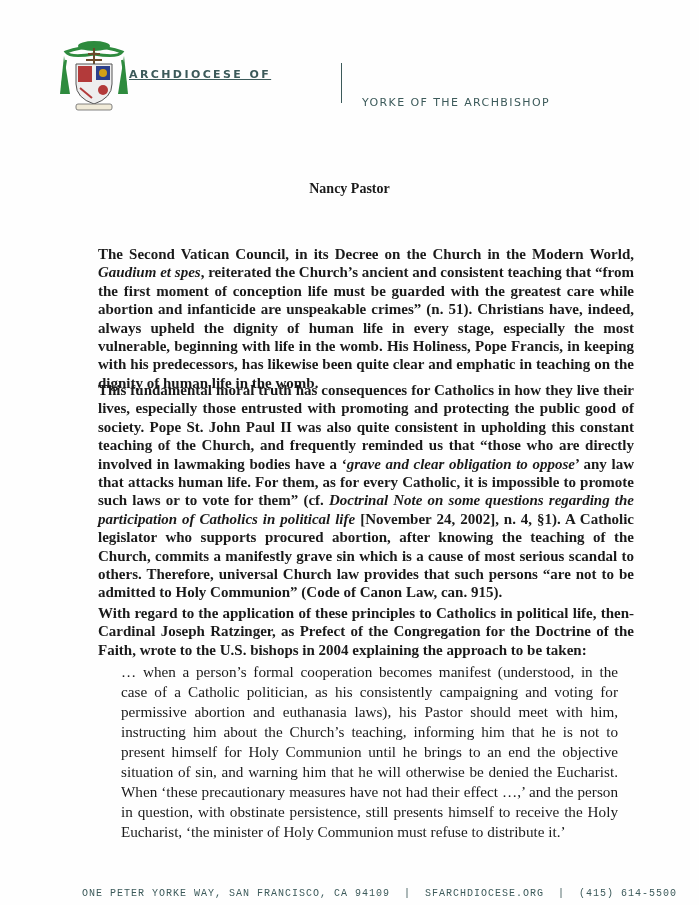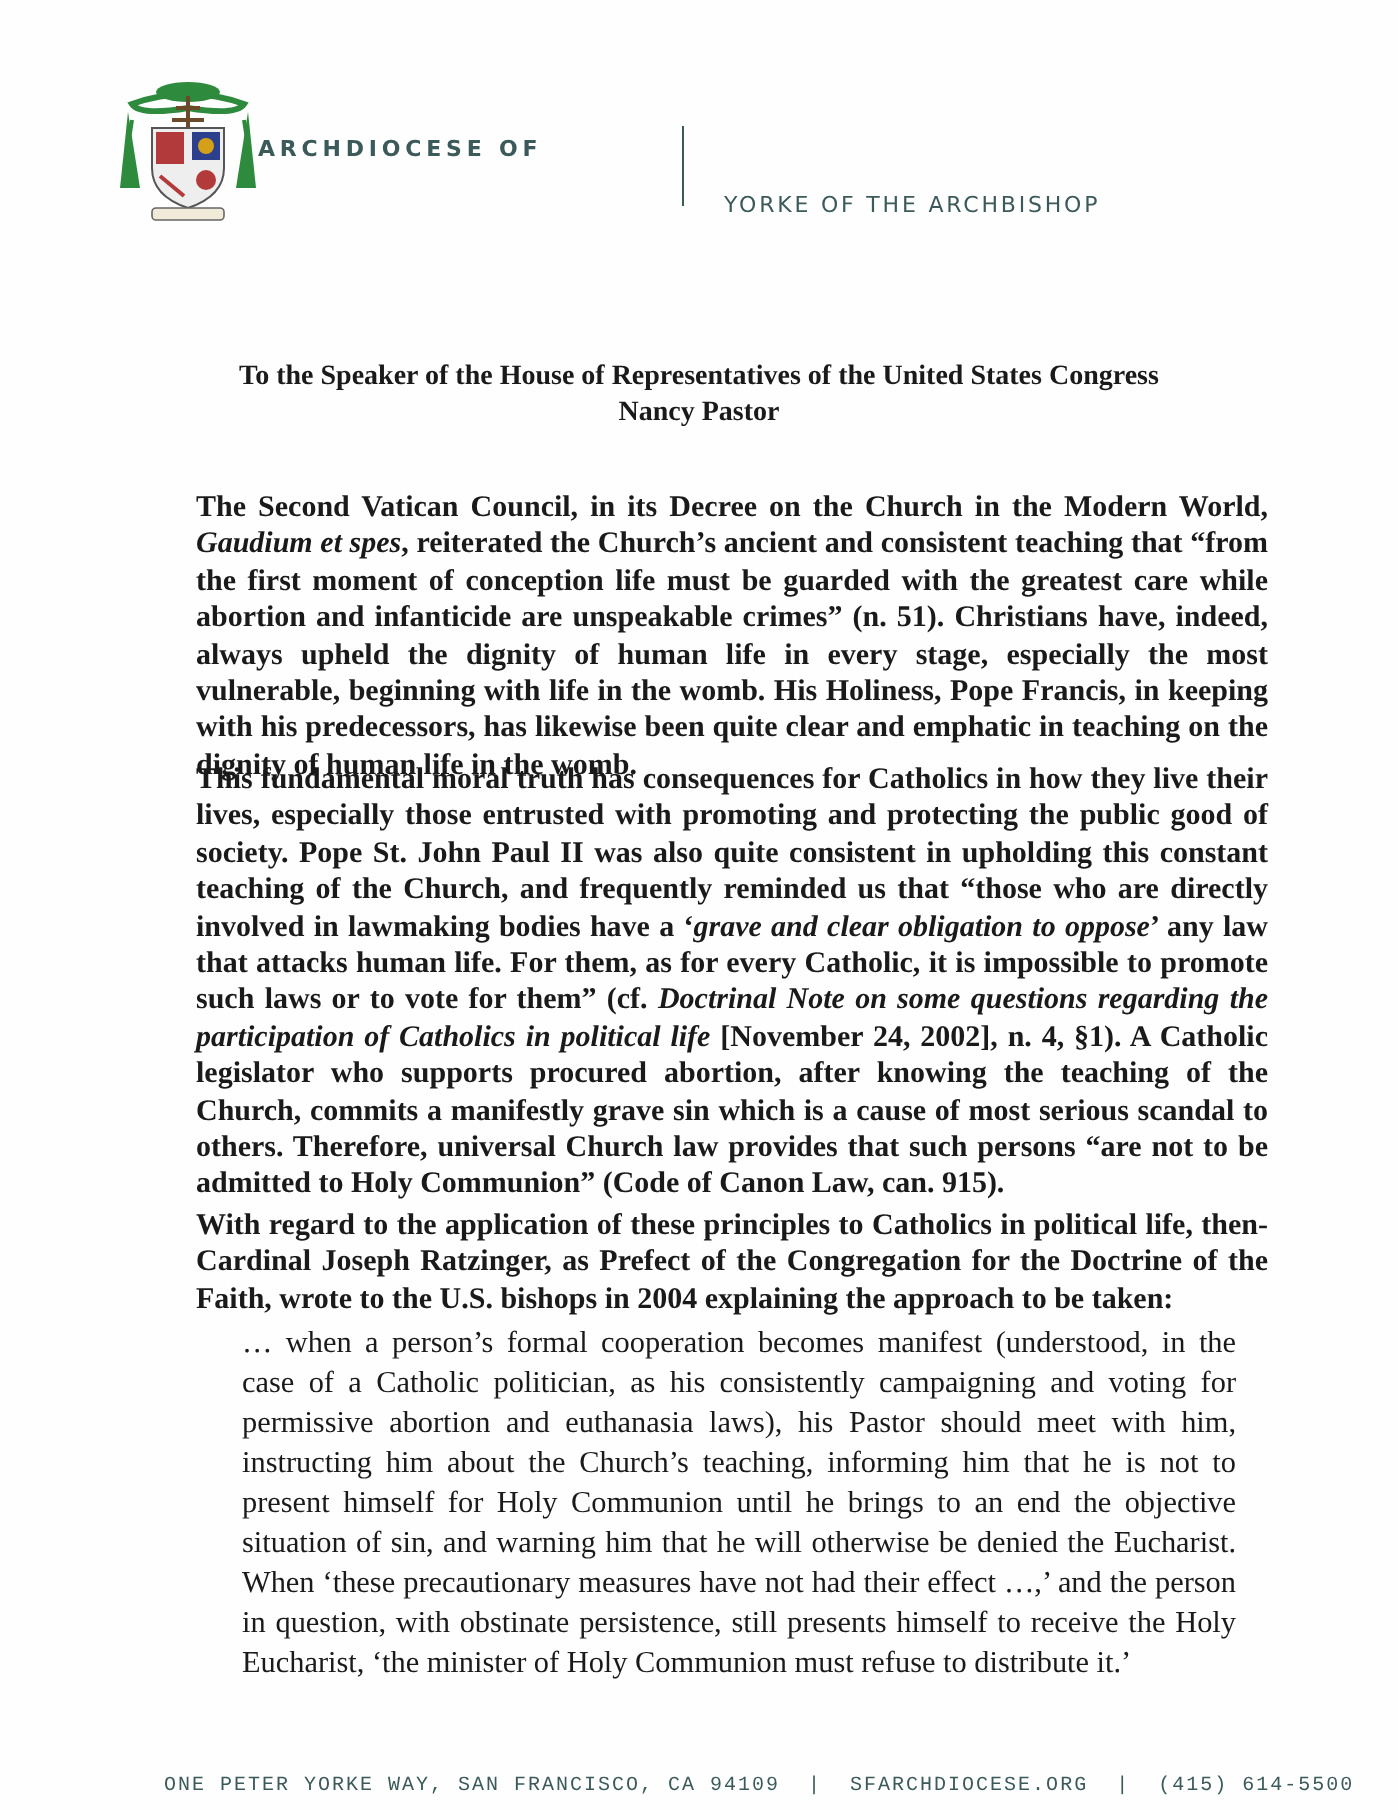--- a/index.html
+++ b/index.html
@@ -1,19 +1,19 @@
 <!DOCTYPE html>
 <html><head>
   <meta charset="utf-8">
   <style>
     html, body { margin: 0; padding: 0; background: #fefefe; }
     body { width: 699px; height: 905px; position: relative; overflow: hidden; font-family: "Liberation Serif", serif; color: #1a1a1a; }
     .letterhead { position: absolute; left: 58px; top: 38px; width: 560px; height: 80px; }
     .crest { position: absolute; left: 0; top: 0; width: 72px; height: 76px; }
-    .arch-of { position: absolute; left: 71px; top: 30px; font-family: "DejaVu Sans", sans-serif; font-size: 11px; letter-spacing: 2.4px; color: #3c5a5a; font-weight: bold; white-space: nowrap; }
+    .arch-of { position: absolute; left: 71px; top: 30px; font-family: "DejaVu Sans", sans-serif; font-size: 11px; letter-spacing: 2.4px; color: #3c5a5a; font-weight: bold; white-space: nowrap; text-decoration: underline; }
     .sf { position: absolute; left: 70px; top: 40px; font-family: "DejaVu Sans", sans-serif; font-size: 24px; color: #9b2a2d; white-space: nowrap; letter-spacing: -0.5px; font-weight: normal; }
     .vline { position: absolute; left: 283px; top: 25px; width: 1px; height: 40px; background: #3c5a5a; }
     .office { position: absolute; left: 304px; top: 58px; font-family: "DejaVu Sans", sans-serif; font-size: 11px; letter-spacing: 1.4px; color: #3c5a5a; white-space: nowrap; }
     .titleblock { position: absolute; left: 0; top: 180px; width: 699px; text-align: center; font-weight: bold; font-size: 14px; line-height: 18px; }
     .body { position: absolute; left: 98px; width: 536px; font-size: 15px; line-height: 18.4px; text-align: justify; font-weight: bold; }
     .p1 { top: 245px; }
     .p2 { top: 381px; }
     .p3 { top: 604px; }
     .quote { position: absolute; left: 121px; top: 662px; width: 497px; font-size: 15.2px; line-height: 20px; text-align: justify; }
     .footer { position: absolute; left: 82px; top: 872px; font-family: Liberation Mono, monospace; font-size: 10px; letter-spacing: 1px; color: #3c5a5a; white-space: nowrap; margin-top: 16px; }
@@ -40,21 +40,20 @@
     <circle cx="45" cy="52" r="5" fill="#b33a3a"></circle>
     <path d="M22 50 L34 60" stroke="#b33a3a" stroke-width="2"></path>
     <rect x="18" y="66" width="36" height="6" rx="2" fill="#f0ead8" stroke="#666" stroke-width="0.8"></rect>
   </svg>
   <div class="arch-of">ARCHDIOCESE OF</div>
   <div class="vline"></div>
   <div class="office">YORKE OF THE ARCHBISHOP</div>
 </div>
 
 <div class="titleblock">
-  <div>To the Speaker of the House of Representatives of the United States Congress</div>
   <div>Nancy Pastor</div>
 </div>
 
 <p class="body p1"><span>The Second Vatican Council, in its Decree on the Church in the Modern World, </span><i>Gaudium et spes</i><span>, reiterated the Church’s ancient and consistent teaching that “from the first moment of conception life must be guarded with the greatest care while abortion and infanticide are unspeakable crimes” (n. 51).  Christians have, indeed, always upheld the dignity of human life in every stage, especially the most vulnerable, beginning with life in the womb.  His Holiness, Pope Francis, in keeping with his predecessors, has likewise been quite clear and emphatic in teaching on the dignity of human life in the womb.</span></p>
 
 <p class="body p2"><span>This fundamental moral truth has consequences for Catholics in how they live their lives, especially those entrusted with promoting and protecting the public good of society.  Pope St. John Paul II was also quite consistent in upholding this constant teaching of the Church, and frequently reminded us that “those who are directly involved in lawmaking bodies have a ‘</span><i>grave and clear obligation to oppose</i><span>’ any law that attacks human life.  For them, as for every Catholic, it is impossible to promote such laws or to vote for them” (cf. </span><i>Doctrinal Note on some questions regarding the participation of Catholics in political life</i><span> [November 24, 2002], n. 4, §1).  A Catholic legislator who supports procured abortion, after knowing the teaching of the Church, commits a manifestly grave sin which is a cause of most serious scandal to others.  Therefore, universal Church law provides that such persons “are not to be admitted to Holy Communion” (Code of Canon Law, can. 915).</span></p>
 
 <p class="body p3">With regard to the application of these principles to Catholics in political life, then-Cardinal Joseph Ratzinger, as Prefect of the Congregation for the Doctrine of the Faith, wrote to the U.S. bishops in 2004 explaining the approach to be taken:</p>
 
 <p class="quote">… when a person’s formal cooperation becomes manifest (understood, in the case of a Catholic politician, as his consistently campaigning and voting for permissive abortion and euthanasia laws), his Pastor should meet with him, instructing him about the Church’s teaching, informing him that he is not to present himself for Holy Communion until he brings to an end the objective situation of sin, and warning him that he will otherwise be denied the Eucharist.  When ‘these precautionary measures have not had their effect …,’ and the person in question, with obstinate persistence, still presents himself to receive the Holy Eucharist, ‘the minister of Holy Communion must refuse to distribute it.’</p>

